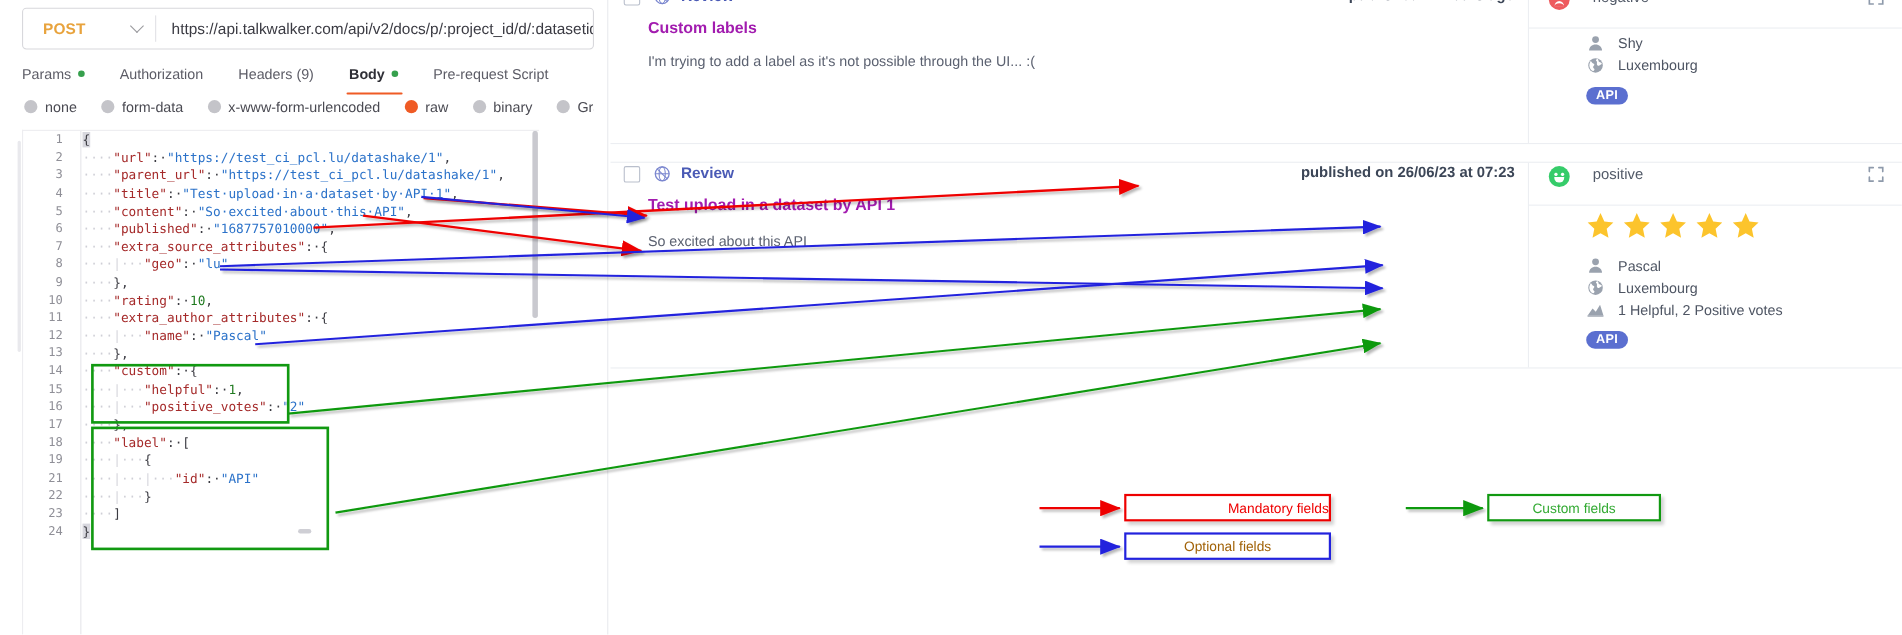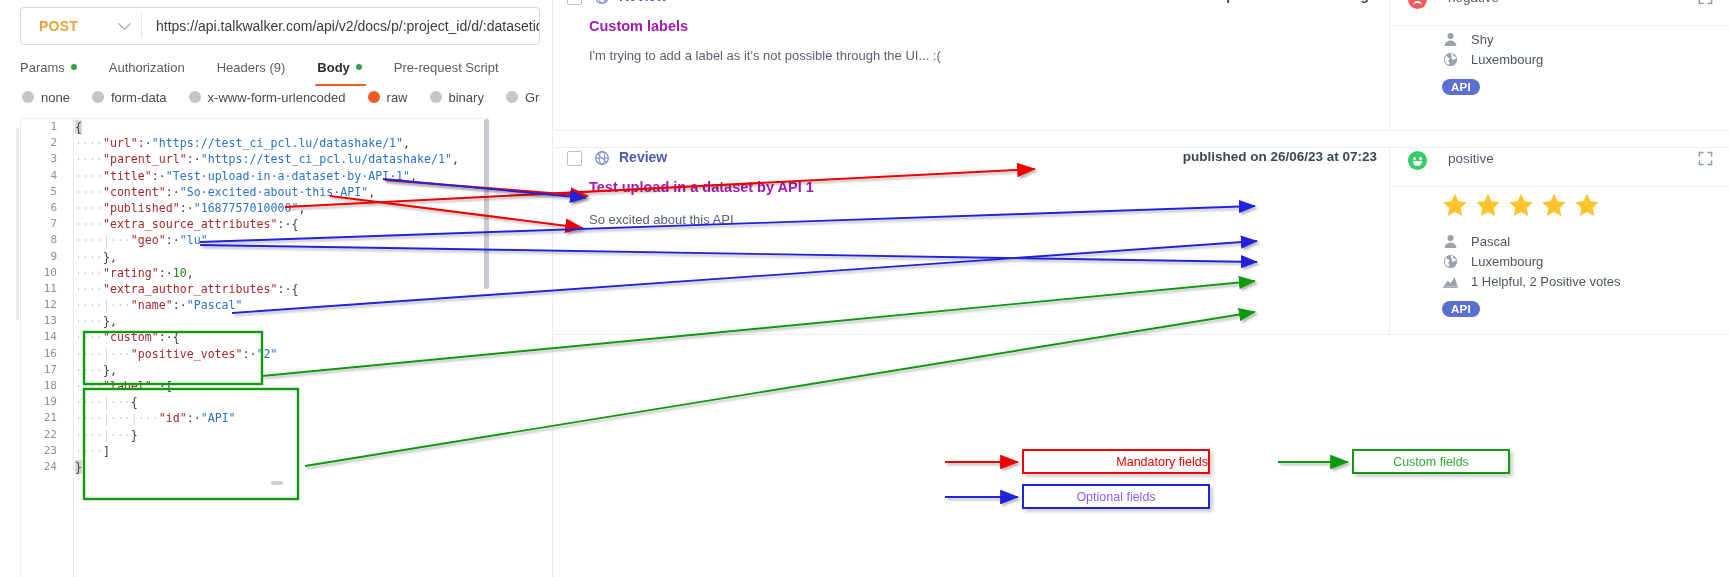--- a/index.html
+++ b/index.html
@@ -129,21 +129,21 @@
 
   
   #overlay { position: absolute; left: 0; top: 0; width: 1729px; height: 577px; pointer-events: none; }
 
   
   .legend-box {
     position: absolute; display: flex; align-items: center; justify-content: center;
     background: #fff; font-size: 12.5px; box-shadow: 3px 3px 3px rgba(0,0,0,.18);
   }
   .legend-box.red { border: 2.2px solid #ee0000; color: #ee0000; }
-  .legend-box.blue { border: 2.2px solid #2222dd; color: #8b5cf6; }
+  .legend-box.blue { border: 2.2px solid #2222dd; color: #a16207; }
   .legend-box.green { border: 2.2px solid #119911; color: #33aa33; }
 </style>
 </head>
 <body>
 
 <div id="root">
 
   <div id="postman">
 
     <div class="pm-urlbar">
@@ -256,20 +256,24 @@
             <span class="ln">12</span>
             <span class="ct"><span class="ws">····</span><span class="vbar">|</span><span class="ws">···</span><span class="k">"name"</span><span class="p">:·</span><span class="s">"Pascal"</span></span>
           </div>
           <div class="code-row">
             <span class="ln">13</span>
             <span class="ct"><span class="ws">····</span><span class="p">},</span></span>
           </div>
           <div class="code-row">
             <span class="ln">14</span>
             <span class="ct"><span class="ws">····</span><span class="k">"custom"</span><span class="p">:·{</span></span>
+          </div>
+          <div class="code-row">
+            <span class="ln">15</span>
+            <span class="ct"><span class="ws">····</span><span class="vbar">|</span><span class="ws">···</span><span class="k">"helpful"</span><span class="p">:·</span><span class="n">1</span><span class="p">,</span></span>
           </div>
           <div class="code-row">
             <span class="ln">16</span>
             <span class="ct"><span class="ws">····</span><span class="vbar">|</span><span class="ws">···</span><span class="k">"positive_votes"</span><span class="p">:·</span><span class="s">"2"</span></span>
           </div>
           <div class="code-row">
             <span class="ln">17</span>
             <span class="ct"><span class="ws">····</span><span class="p">},</span></span>
           </div>
           <div class="code-row">

